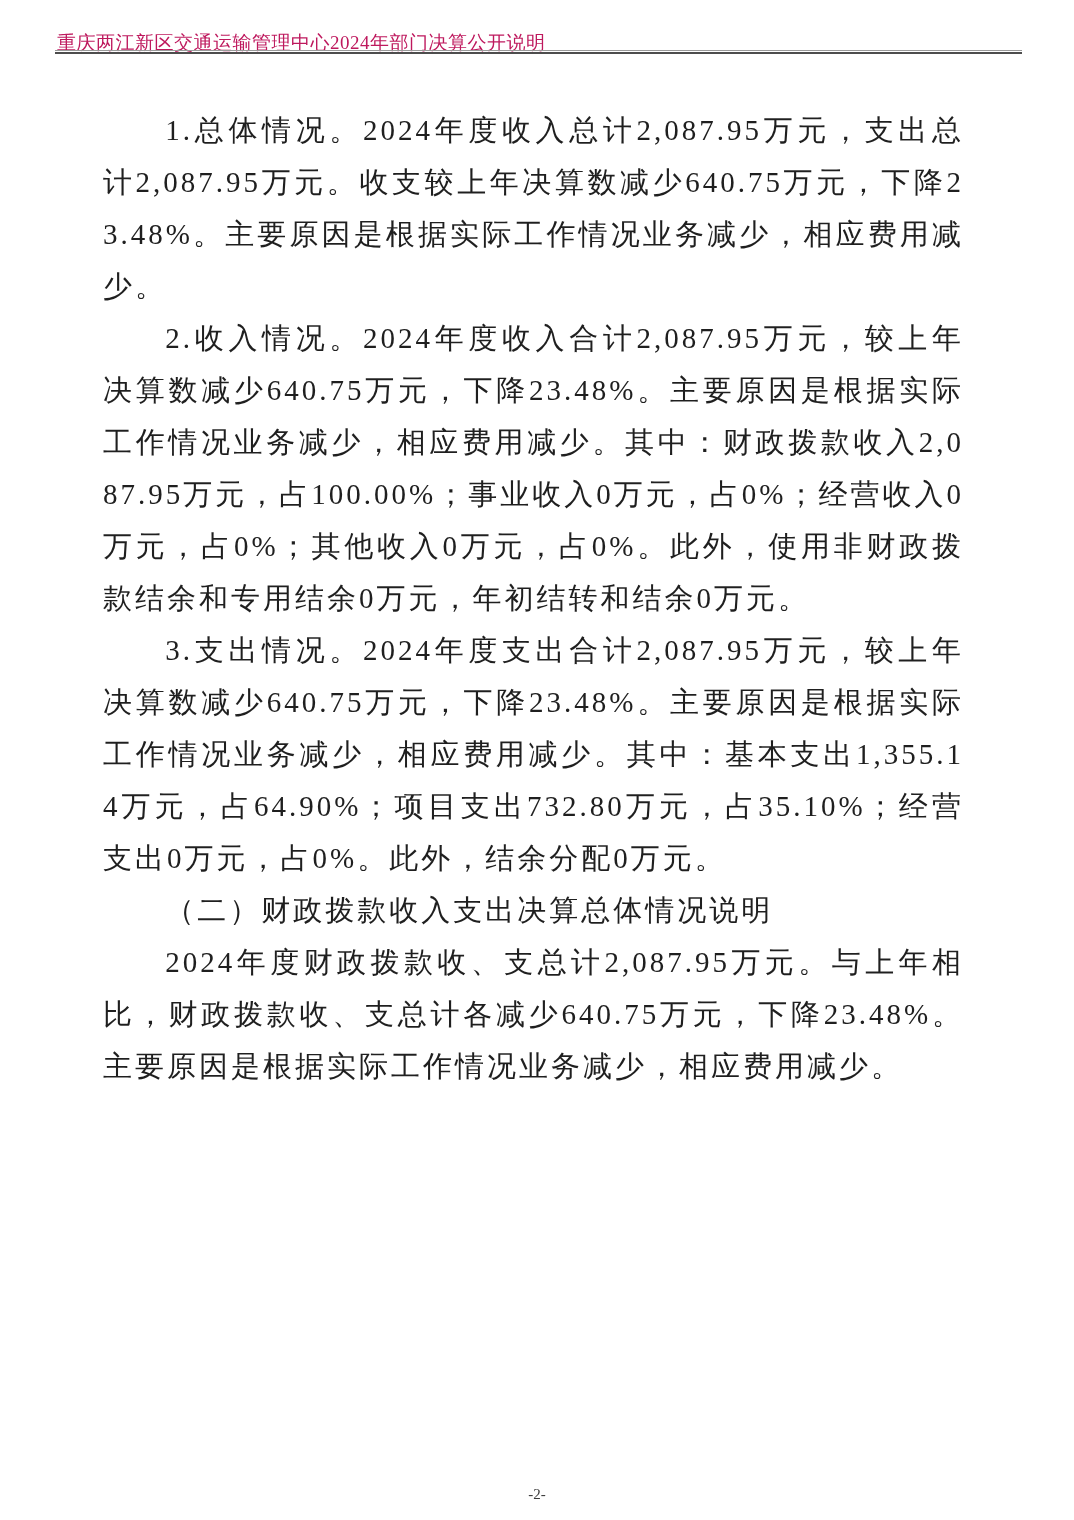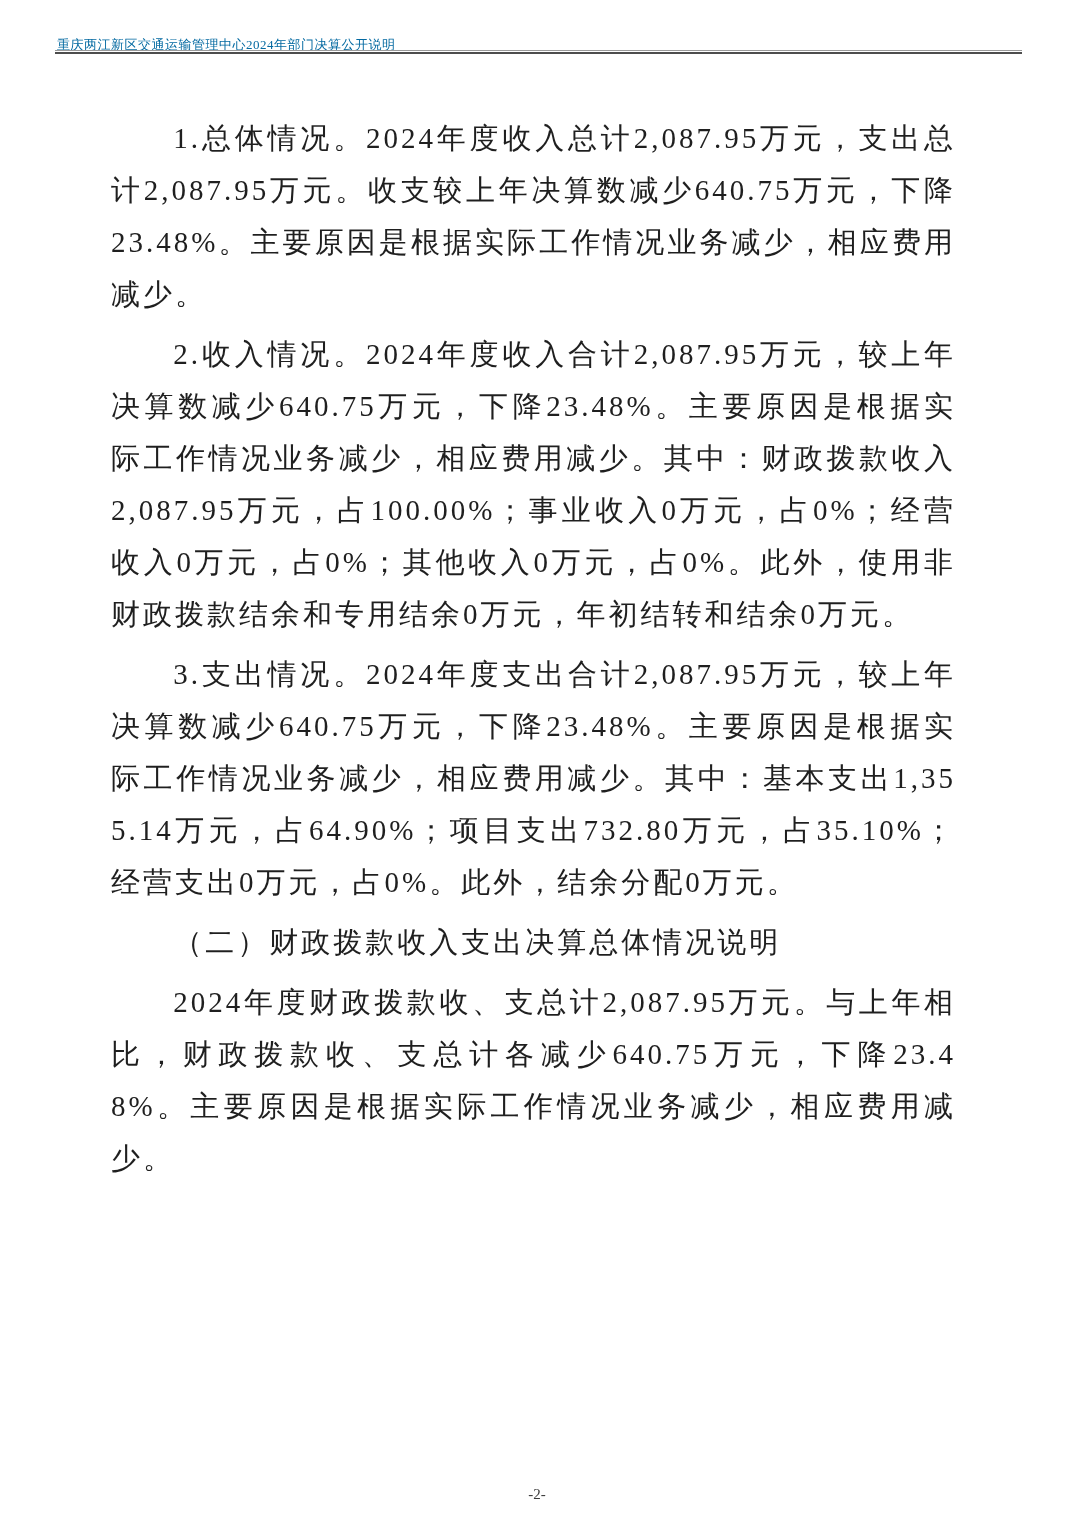--- a/index.html
+++ b/index.html
@@ -8,24 +8,24 @@
     width: 1074px;
     height: 1520px;
     background: #ffffff;
     font-family: "Liberation Serif", "DejaVu Serif", serif;
     color: #1f1f1f;
     overflow: hidden;
   }
   .page-header {
     position: absolute;
     left: 57px;
-    top: 36px;
-    font-size: 13px;
+    top: 30px;
+    font-size: 19px;
     letter-spacing: 0.5px;
-    color: #0369a1;
+    color: #be185d;
     white-space: nowrap;
   }
   .header-rule {
     position: absolute;
     left: 55px;
     top: 50px;
     width: 967px;
     height: 1px;
     border-top: 1px solid #9a9a9a;
     border-bottom: 2.5px solid #4d4d4d;
@@ -34,21 +34,21 @@
     position: absolute;
     left: 103px;
     top: 104px;
     width: 861px;
     font-size: 29px;
     line-height: 52px;
     text-align: justify;
     text-justify: inter-character;
   }
   .doc-body p {
-    margin: 8px;
+    margin: 0;
     padding: 0;
     text-indent: 2.15em;
     letter-spacing: 3px;
     word-break: break-all;
   }
   .doc-body p.heading {
     font-weight: 400;
   }
   .page-footer {
     position: absolute;

